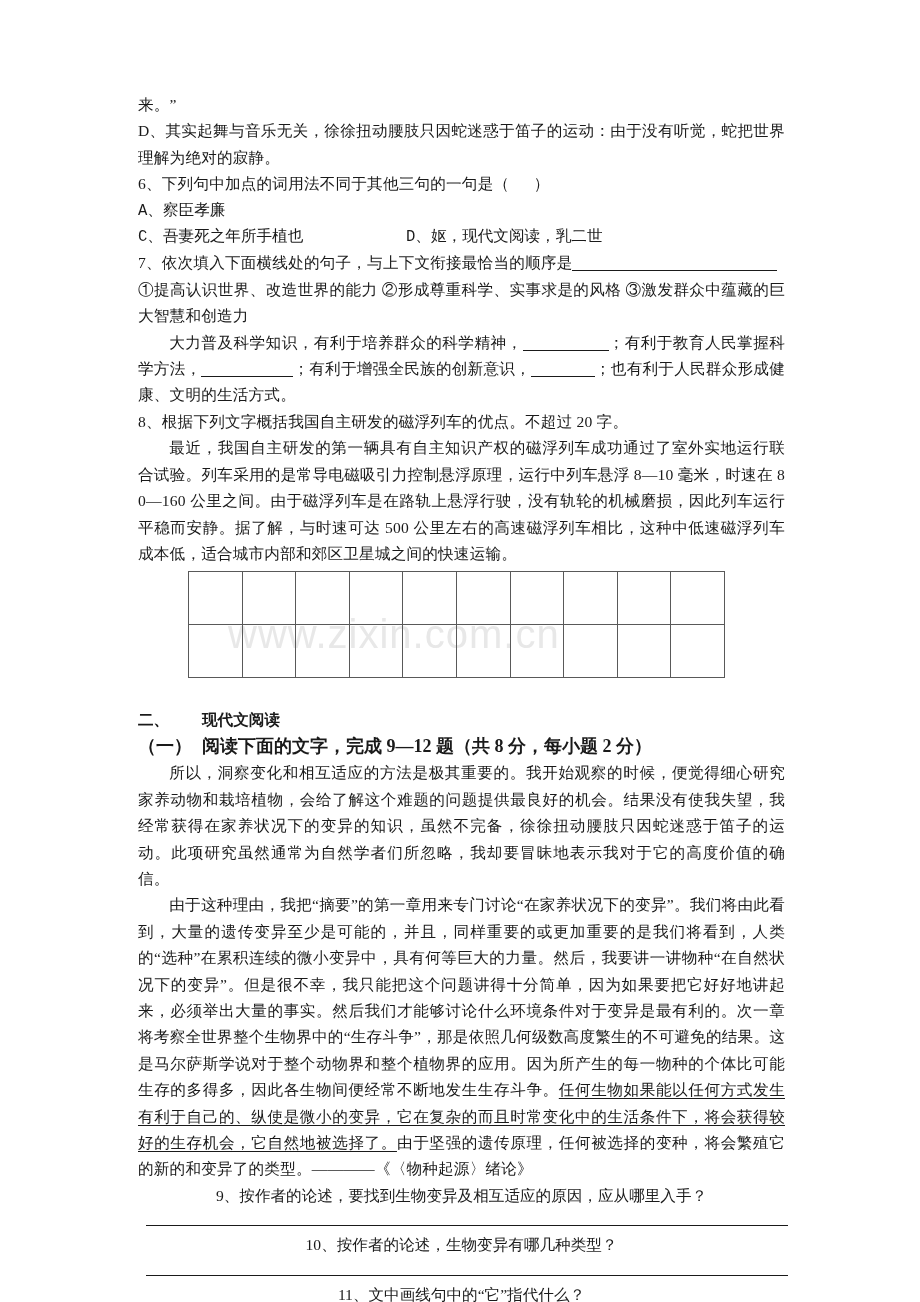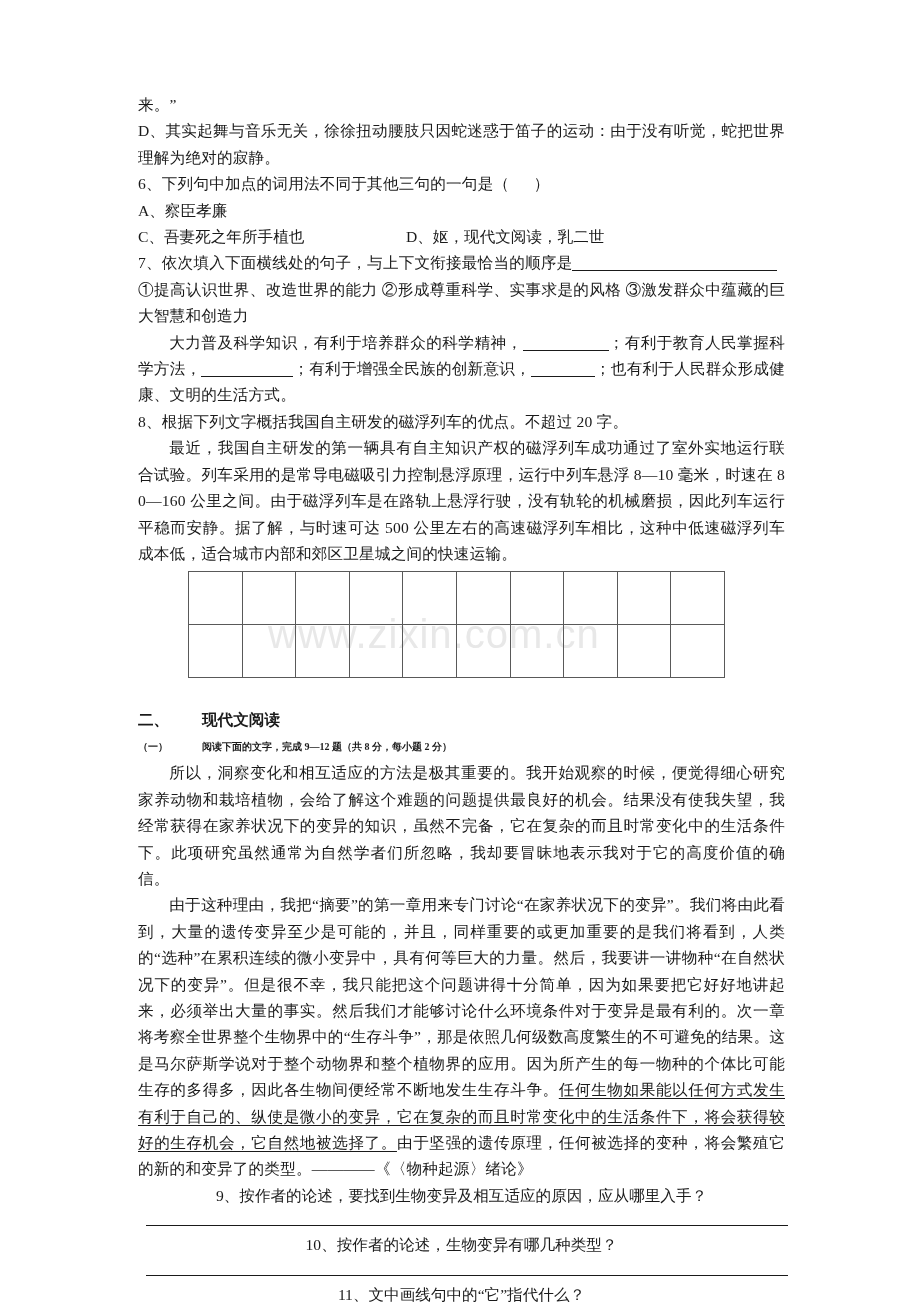--- a/index.html
+++ b/index.html
@@ -46,20 +46,21 @@
   }
   .para.indent {
     text-indent: 2em;
   }
 
   
   .opt-row {
     display: flex;
     font-size: 15.6px;
     line-height: 26.4px;
+    font-family: Liberation Mono, monospace;
   }
   .opt-col-a { width: 268px; flex: none; }
   .opt-col-b { flex: 1; }
 
   
   .blank {
     display: inline-block;
     border-bottom: 1px solid #1a1a1a;
     vertical-align: -3px;
   }
@@ -97,33 +98,32 @@
     left: 228px;
     top: 612px;
     width: 470px;
     font-family: "Liberation Sans", sans-serif;
     font-size: 40px;
     letter-spacing: 1px;
     color: #e8e8e8;
     white-space: nowrap;
     pointer-events: none;
     z-index: 1;
-    margin-left: 40px;
   }
 
   
   .sec-head {
     font-size: 15.6px;
     line-height: 27px;
     font-weight: bold;
     margin-top: 28px;
   }
   .sec-head .num { display: inline-block; width: 64px; }
   .sub-head {
-    font-size: 10px;
+    font-size: 18px;
     line-height: 27px;
     font-weight: bold;
   }
   .sub-head .num { display: inline-block; width: 64px; }
 
   
   .answer-rule {
     border-bottom: 1px solid #1a1a1a;
     margin: 16px 0 6px 8px;
     height: 0;
@@ -187,21 +187,21 @@
           <td></td>
           <td></td>
         </tr>
       </tbody>
     </table>
   </div>
 
   <div class="sec-head"><span class="num">二、</span><span>现代文阅读</span></div>
   <div class="sub-head"><span class="num">（一）</span><span>阅读下面的文字，完成 9—12 题（共 8 分，每小题 2 分）</span></div>
 
-  <div class="para indent">所以，洞察变化和相互适应的方法是极其重要的。我开始观察的时候，便觉得细心研究家养动物和栽培植物，会给了解这个难题的问题提供最良好的机会。结果没有使我失望，我经常获得在家养状况下的变异的知识，虽然不完备，它在复杂的而且时常变化中的生活条件下。此项研究虽然通常为自然学者们所忽略，我却要冒昧地表示我对于它的高度价值的确信。</div>
+  <div class="para indent">所以，洞察变化和相互适应的方法是极其重要的。我开始观察的时候，便觉得细心研究家养动物和栽培植物，会给了解这个难题的问题提供最良好的机会。结果没有使我失望，我经常获得在家养状况下的变异的知识，虽然不完备，徐徐扭动腰肢只因蛇迷惑于笛子的运动。此项研究虽然通常为自然学者们所忽略，我却要冒昧地表示我对于它的高度价值的确信。</div>
   <div class="para indent"><span>由于这种理由，我把“摘要”的第一章用来专门讨论“在家养状况下的变异”。我们将由此看到，大量的遗传变异至少是可能的，并且，同样重要的或更加重要的是我们将看到，人类的“选种”在累积连续的微小变异中，具有何等巨大的力量。然后，我要讲一讲物种“在自然状况下的变异”。但是很不幸，我只能把这个问题讲得十分简单，因为如果要把它好好地讲起来，必须举出大量的事实。然后我们才能够讨论什么环境条件对于变异是最有利的。次一章将考察全世界整个生物界中的“生存斗争”，那是依照几何级数高度繁生的不可避免的结果。这是马尔萨斯学说对于整个动物界和整个植物界的应用。因为所产生的每一物种的个体比可能生存的多得多，因此各生物间便经常不断地发生生存斗争。</span><span class="uline">任何生物如果能以任何方式发生有利于自己的、纵使是微小的变异，它在复杂的而且时常变化中的生活条件下，将会获得较好的生存机会，它自然地被选择了。</span><span>由于坚强的遗传原理，任何被选择的变种，将会繁殖它的新的和变异了的类型。————《〈物种起源〉绪论》</span></div>
 
   <div class="q-line">9、按作者的论述，要找到生物变异及相互适应的原因，应从哪里入手？</div>
   <div class="answer-rule"></div>
   <div class="q-line">10、按作者的论述，生物变异有哪几种类型？</div>
   <div class="answer-rule"></div>
   <div class="q-line">11、文中画线句中的“它”指代什么？</div>
 
 </div>
 

